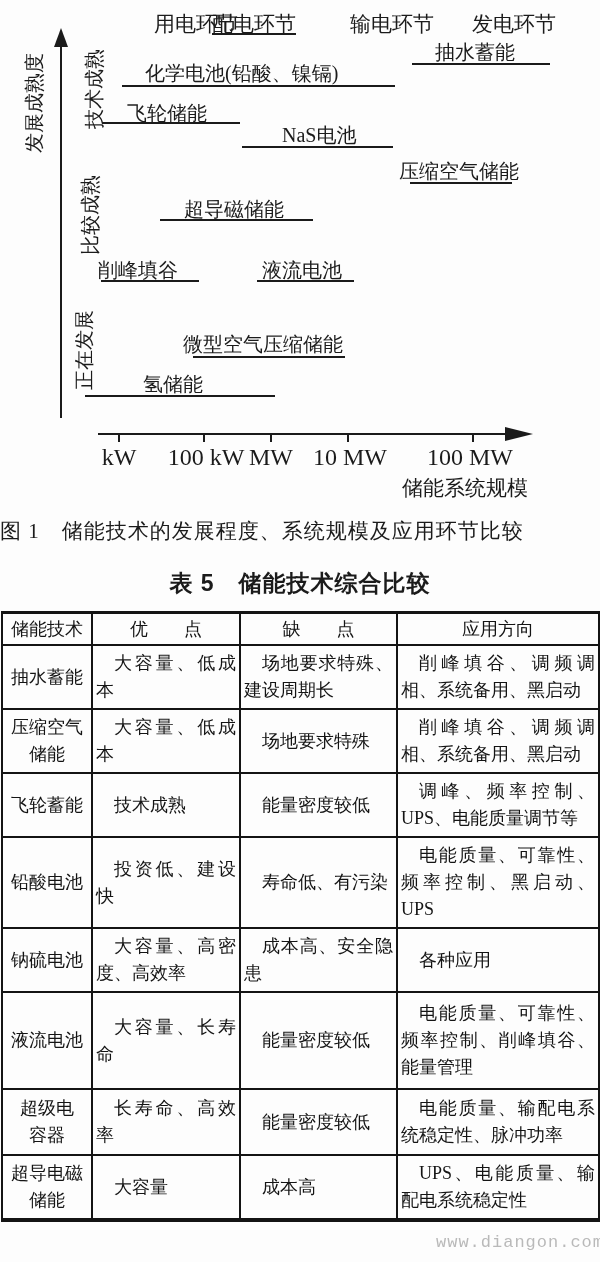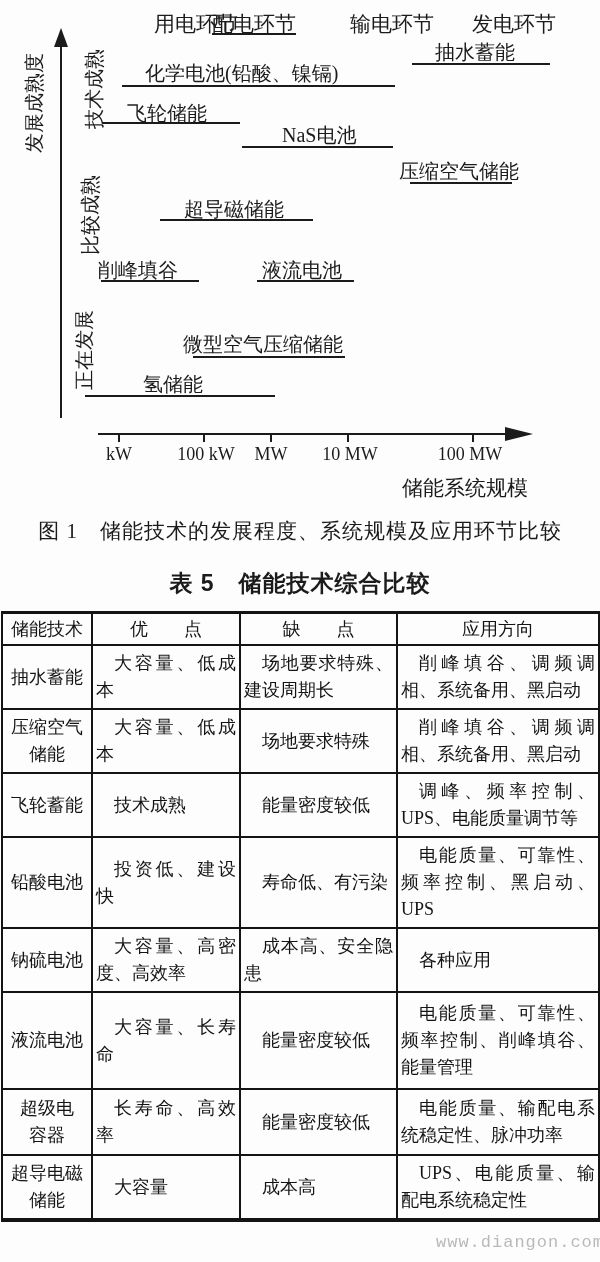--- a/index.html
+++ b/index.html
@@ -16,25 +16,25 @@
   .vline{position:absolute;width:2px;background:#1b1b1b;}
   .vrot{position:absolute;font-size:20px;white-space:nowrap;
         transform:translate(-50%,-50%) rotate(-90deg);}
   .yarrow{position:absolute;width:0;height:0;
         border-left:7px solid transparent;border-right:7px solid transparent;
         border-bottom:19px solid #1b1b1b;}
   .xarrow{position:absolute;width:0;height:0;
         border-top:7px solid transparent;border-bottom:7px solid transparent;
         border-left:28px solid #1b1b1b;}
   .tick{position:absolute;width:2px;height:8px;background:#1b1b1b;}
-  .tick-label{position:absolute;font-size:18px;white-space:nowrap;
+  .tick-label{position:absolute;font-size:24px;white-space:nowrap;
         transform:translateX(-50%);}
   .xaxis-title{position:absolute;font-size:21px;white-space:nowrap;}
   .fig-caption{position:absolute;left:0;top:517px;width:600px;
-        text-align:center;font-size:21px;letter-spacing:1px;}
+        text-align:left;font-size:21px;letter-spacing:1px;}
   
   .tbl-title{position:absolute;left:0;top:568px;width:600px;text-align:center;
         font-size:23px;font-weight:bold;
         font-family:"Liberation Sans","DejaVu Sans",sans-serif;letter-spacing:1px;}
   table.cmp{position:absolute;left:1px;top:611px;width:597px;
         border-collapse:collapse;table-layout:fixed;
         font-size:18px;color:#141414;}
   table.cmp th,table.cmp td{border:2px solid #141414;vertical-align:middle;
         line-height:27px;}
   table.cmp th{font-weight:normal;text-align:center;padding:1px 2px;height:28px;}

